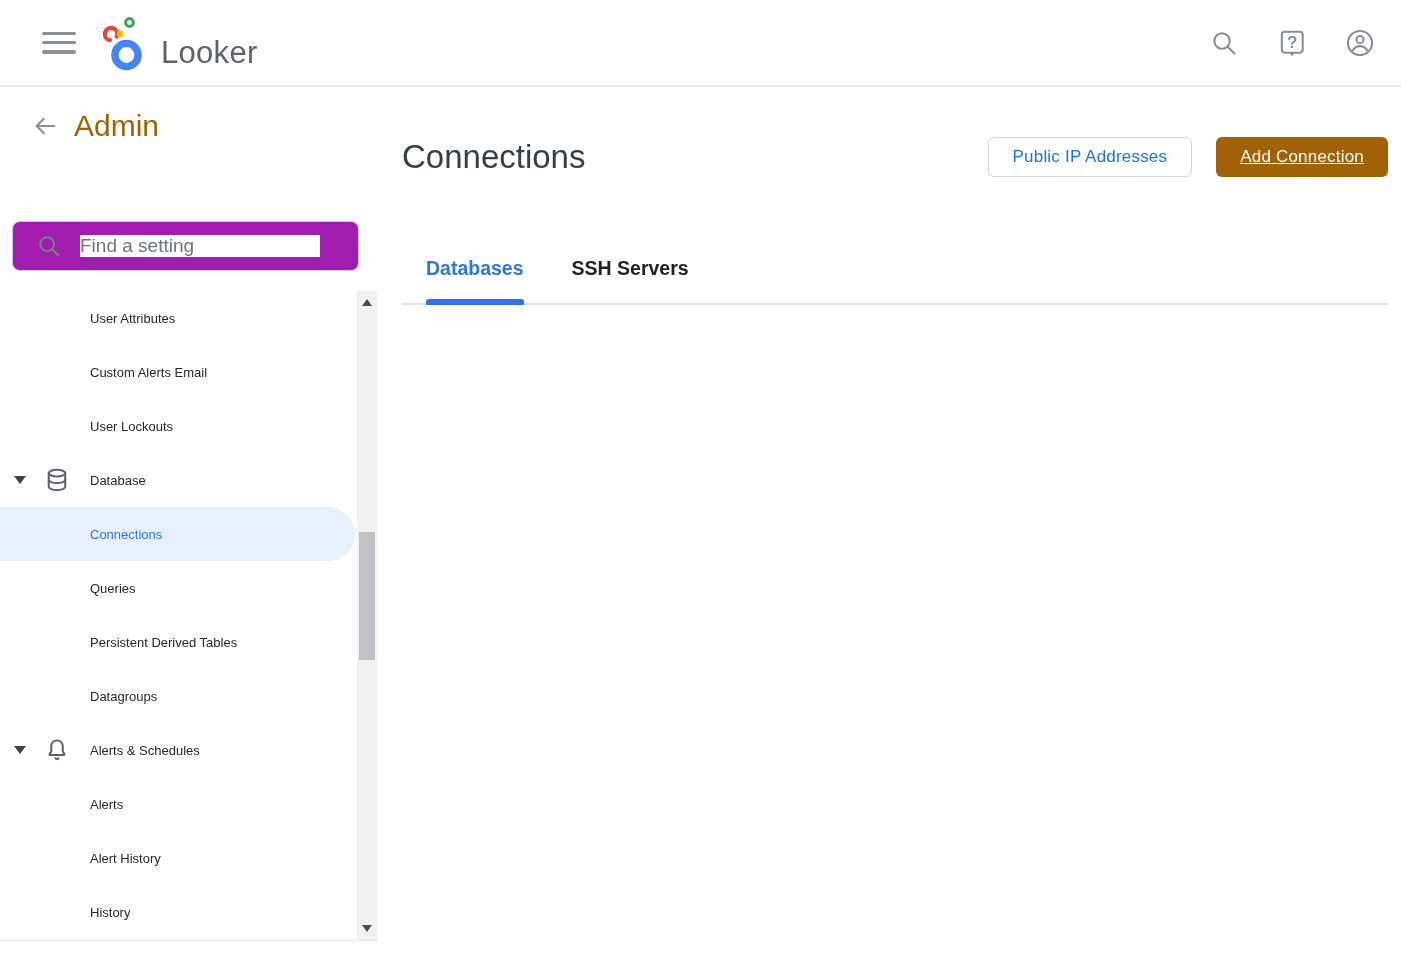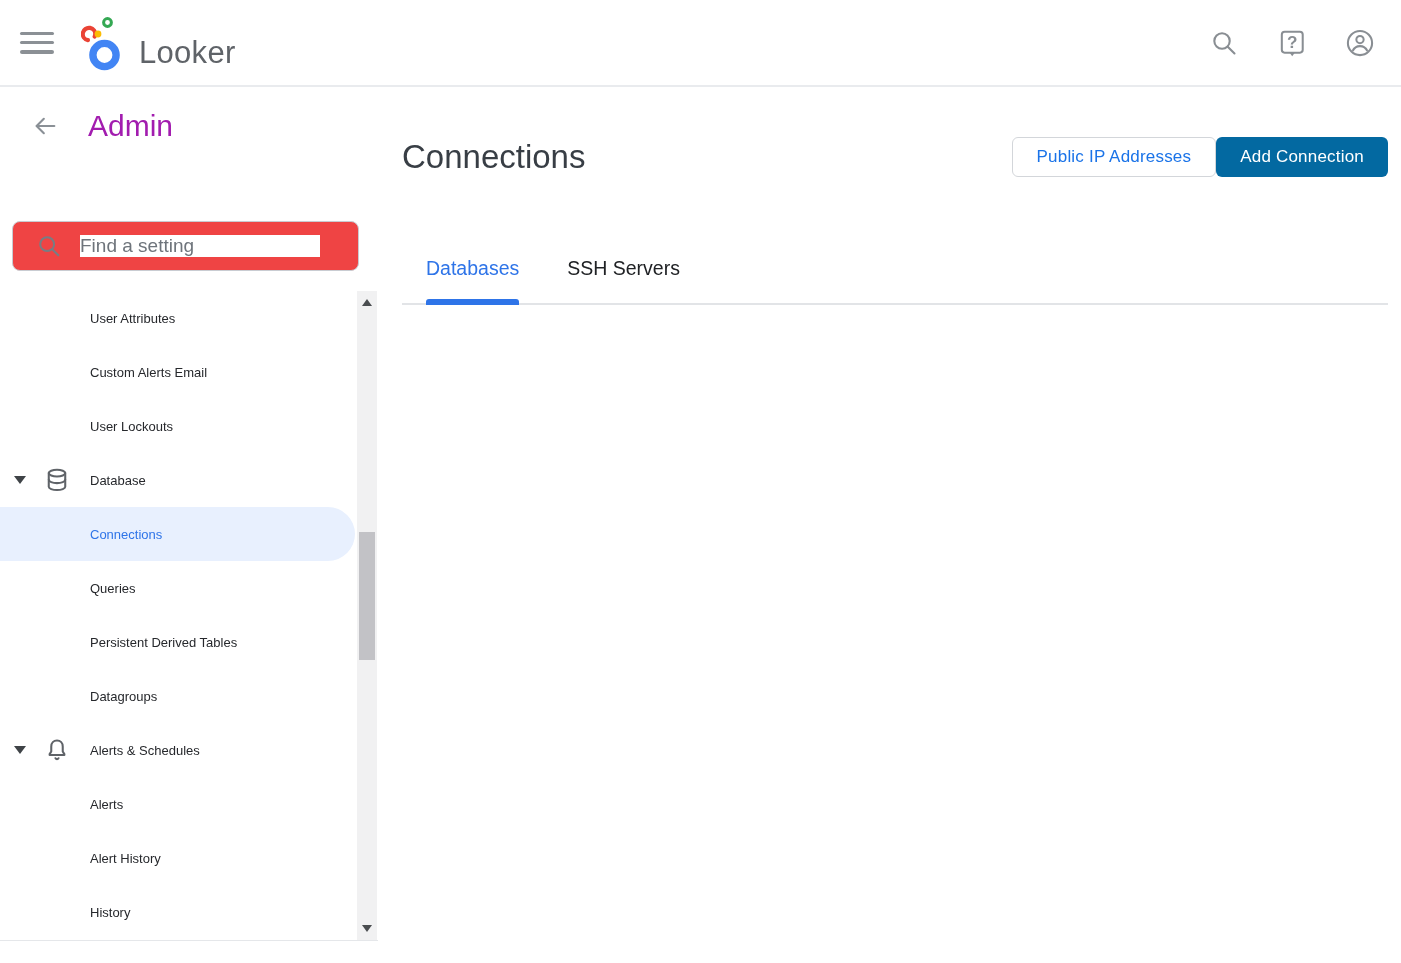--- a/index.html
+++ b/index.html
@@ -1,43 +1,43 @@
 <!DOCTYPE html>
 <html><head>
 <meta charset="utf-8">
 <style>
   * { margin:0; padding:0; box-sizing:border-box; }
   html,body { width:1401px; height:963px; background:#ffffff; overflow:hidden;
               font-family:"Liberation Sans", sans-serif; }
 
   
   .topbar { height:87px; display:flex; align-items:center; border-bottom:2px solid #e9ebee;
-            padding-left:20px; background:#fff; }
+            padding-left:42px; background:#fff; }
   .hamburger { width:36px; height:26px; display:flex; flex-direction:column; justify-content:space-between;
                background:none; border:none; cursor:pointer; padding:2px 0; }
   .hamburger span { display:block; width:34px; height:3.5px; background:#8b9095; border-radius:2px; }
   .logo { display:flex; align-items:flex-end; margin-left:25px; }
   .logo-text { font-size:31px; color:#5f6368; letter-spacing:.3px; margin-left:12px; line-height:1;
                padding-bottom:3px; }
   .topbar-right { margin-left:auto; display:flex; align-items:center; gap:38px; margin-right:26px; }
   .icon-btn { background:none; border:none; cursor:pointer; width:30px; height:30px;
               display:flex; align-items:center; justify-content:center; }
 
   
   .page { display:flex; height:874px; }
 
   
   .sidebar { width:378px; position:relative; flex:none; }
   .admin-header { position:absolute; top:22px; left:0; display:flex; align-items:center; }
   .back-btn { background:none; border:none; cursor:pointer; margin-left:30px; width:30px; height:30px;
               display:flex; align-items:center; justify-content:center; }
-  .admin-title { font-size:30px; color:#a21caf; margin-left:28px; font-weight:400; }
+  .admin-title { font-size:30px; color:#a16207; margin-left:14px; font-weight:400; }
   .search-box { position:absolute; top:134px; left:12px; width:347px; height:50px;
                 border:1.5px solid #c9ccd2; border-radius:8px; display:flex; align-items:center;
-                background:#ef4444; }
+                background:#a21caf; }
   .search-box svg { margin-left:23px; flex:none; }
   .search-box input { border:none; outline:none; font-size:19px; color:#3c4043; margin-left:18px;
                       width:240px; font-family:"Liberation Sans", sans-serif; }
   .search-box input::placeholder { color:#6e747b; opacity:1; }
 
   .nav-list { position:absolute; top:204px; left:0; width:378px; }
   .nav-row { position:relative; height:54px; display:flex; align-items:center; cursor:pointer; }
   .nav-label { font-size:13px; color:#26282c; padding-left:90px; white-space:nowrap; }
   .nav-row.active { background:#e8f0fe; width:355px; border-radius:0 28px 28px 0; }
   .nav-row.active .nav-label { color:#2e74e8; }
@@ -51,28 +51,28 @@
               border-left:5.5px solid transparent; border-right:5.5px solid transparent; }
   .sb-arrow.up { top:8px; border-bottom:7px solid #4a4d50; }
   .sb-arrow.down { bottom:8px; border-top:7px solid #4a4d50; }
   .sb-thumb { position:absolute; top:241px; left:2px; width:16px; height:128px; background:#c2c2c6; }
   .sidebar-bottom-line { position:absolute; top:853px; left:0; width:378px; border-top:1.5px solid #e5e7ea; }
 
   
   .main { flex:1; padding:50px 13px 0 24px; background:#fff; }
   .main-header { display:flex; align-items:center; }
   .page-title { font-size:33px; font-weight:400; color:#383e45; line-height:40px; }
-  .header-actions { margin-left:auto; display:flex; align-items:center; }
+  .header-actions { margin-left:auto; display:flex; align-items:center; gap:24px; }
   .btn { font-family:"Liberation Sans", sans-serif; font-size:17px; font-weight:500; cursor:pointer;
          border-radius:6px; height:40px; padding:0 24px; letter-spacing:.2px; }
   .btn-outlined { background:#fff; border:1px solid #d3d6da; color:#1a73e8; }
-  .btn-filled { background:#0369a1; border:none; color:#ffffff; }
+  .btn-filled { background:#a16207; border:none; color:#ffffff;text-decoration:underline; }
 
   .tabs { margin-top:78px; border-bottom:2px solid #e2e4e7; display:flex; gap:48px; padding-left:24px; }
-  .tab { position:relative; font-size:19.5px; font-weight:400; color:#202225; padding-bottom:22px;
+  .tab { position:relative; font-size:19.5px; font-weight:700; color:#202225; padding-bottom:22px;
          line-height:26px; cursor:pointer; background:none; border:none;
          font-family:"Liberation Sans", sans-serif; }
   .tab.active { color:#2e74e8; }
   .tab.active::after { content:""; position:absolute; left:0; right:0; bottom:-2px; height:6px;
                        background:#2e74e8; border-radius:3px 3px 0 0; }
 </style>
 </head>
 <body>
 
 <header class="topbar">

